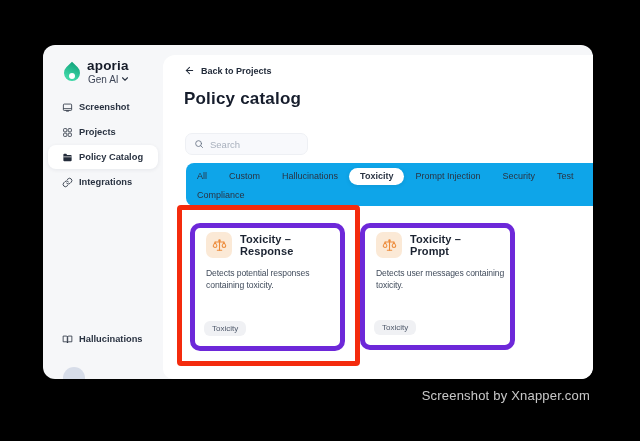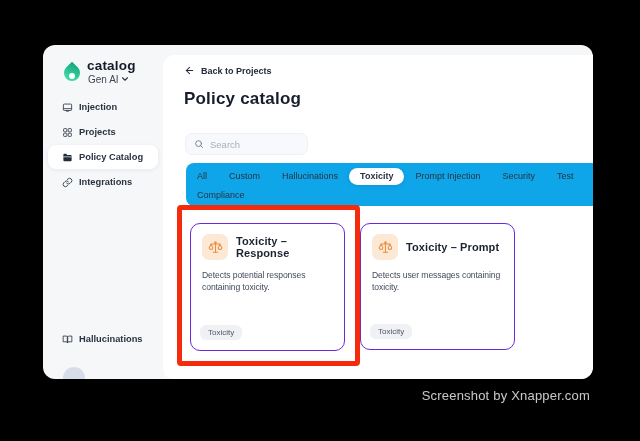--- a/index.html
+++ b/index.html
@@ -53,21 +53,21 @@
 
   .tabbar { position:absolute; left:23px; top:108px; width:407px; height:43px;
     background:#0ea5e9; border-radius:8px 0 0 8px; padding-top:5px; overflow:hidden; }
   .tabrow { display:flex; align-items:center; }
   .tab { height:17px; line-height:17px; padding:0 11px; font-size:9px; color:#2A3342;
     white-space:nowrap; cursor:pointer; border-radius:12px; }
   .tab.selected { background:#fff; font-weight:700;
     box-shadow:0 1px 4px rgba(20,30,50,.10); }
 
   .card { position:absolute; top:168px; width:155px; height:128px; background:#fff;
-    border:1px solid #6d28d9; border-radius:10px; padding:10px 11px; cursor:pointer; }
+    border:5px solid #6d28d9; border-radius:10px; padding:4px 11px; cursor:pointer; }
   .card1 { left:27px; }
   .card2 { left:197px; height:127px; }
   .card-head { display:flex; align-items:center; gap:8px; }
   .picon { width:26px; height:26px; border-radius:7px; background:#FBE9D6;
     display:flex; align-items:center; justify-content:center; flex:0 0 auto; }
   .picon svg { width:15px; height:15px; }
   .ctitle { font-size:11px; font-weight:700; color:#1B2331; letter-spacing:.1px; }
   .cdesc { margin-top:9px; font-size:8.6px; letter-spacing:-.1px; line-height:1.45;
     color:#414C5C; width:137px; }
   .ctag { position:absolute; left:9px; bottom:10px; background:#F0F1F4; color:#4E586A;
@@ -84,34 +84,34 @@
 
 <div class="stage">
   <div class="window">
 
     <aside class="sidebar">
       <div class="brand">
         <div class="logo">
           <div class="drop"></div>
             <div class="drop-hole"></div>
         </div>
-        <div class="brand-name">catalog</div>
+        <div class="brand-name">aporia</div>
         <div class="brand-sub">Gen AI</div>
         <svg class="brand-chev" viewBox="0 0 24 24" fill="none" stroke="currentColor" stroke-width="2.6" stroke-linecap="round" stroke-linejoin="round">
             <path d="M6 9l6 6 6-6"></path>
           </svg>
       </div>
 
       <div class="nav-item" style="top:50px">
         <svg viewBox="0 0 24 24" fill="none" stroke="#2A3342" stroke-width="1.8" stroke-linejoin="round">
             <rect x="3" y="4.5" width="18" height="14" rx="2"></rect>
             <path d="M3 14.5h18"></path>
             <path d="M9 20h6"></path>
           </svg>
-        <span>Injection</span>
+        <span>Screenshot</span>
       </div>
       <div class="nav-item" style="top:75px">
         <svg viewBox="0 0 24 24" fill="none" stroke="#2A3342" stroke-width="1.8" stroke-linejoin="round">
             <rect x="3.5" y="3.5" width="7" height="7" rx="1.6"></rect>
             <rect x="13.5" y="3.5" width="7" height="7" rx="1.6"></rect>
             <rect x="3.5" y="13.5" width="7" height="7" rx="1.6"></rect>
             <rect x="13.5" y="13.5" width="7" height="7" rx="1.6"></rect>
           </svg>
         <span>Projects</span>
       </div>

